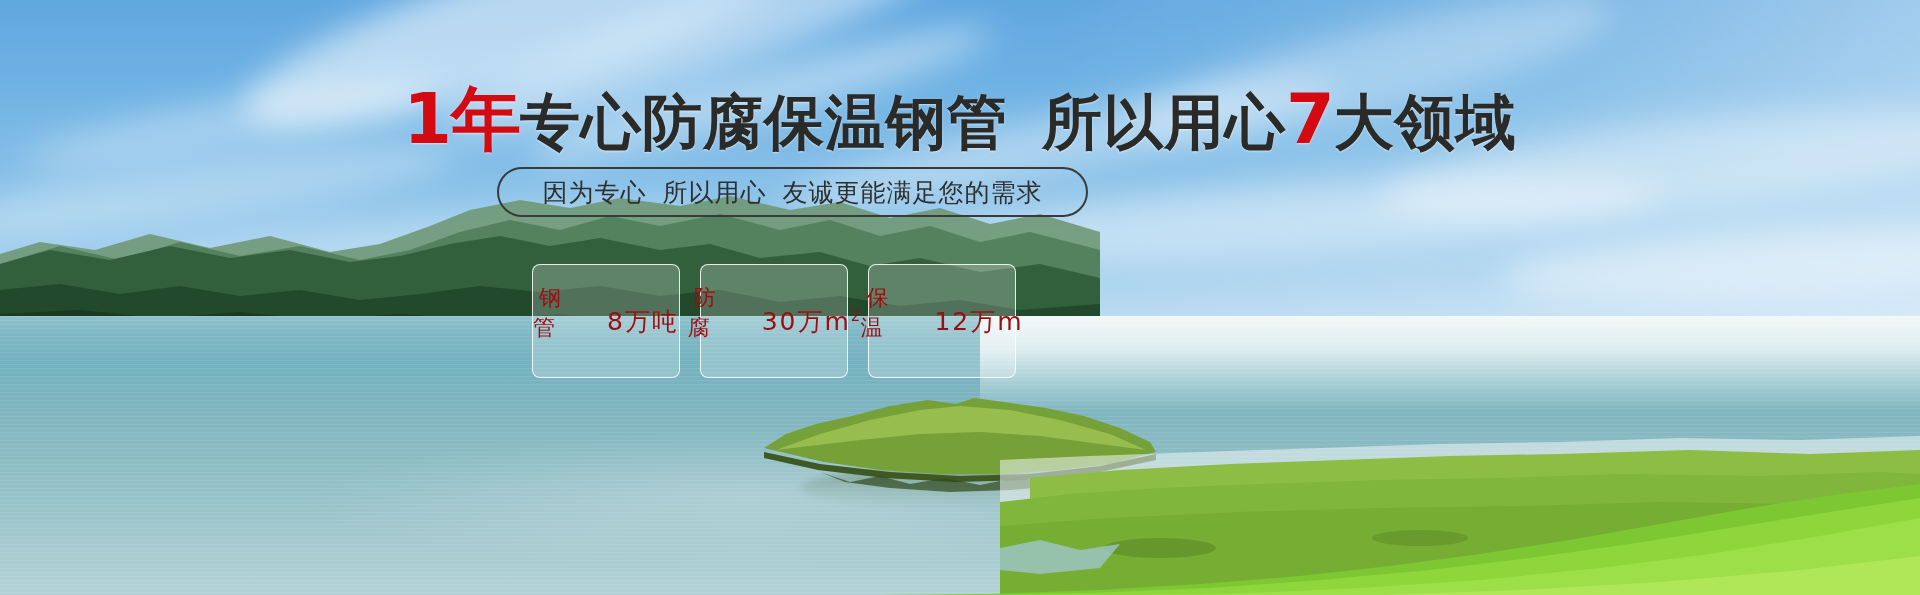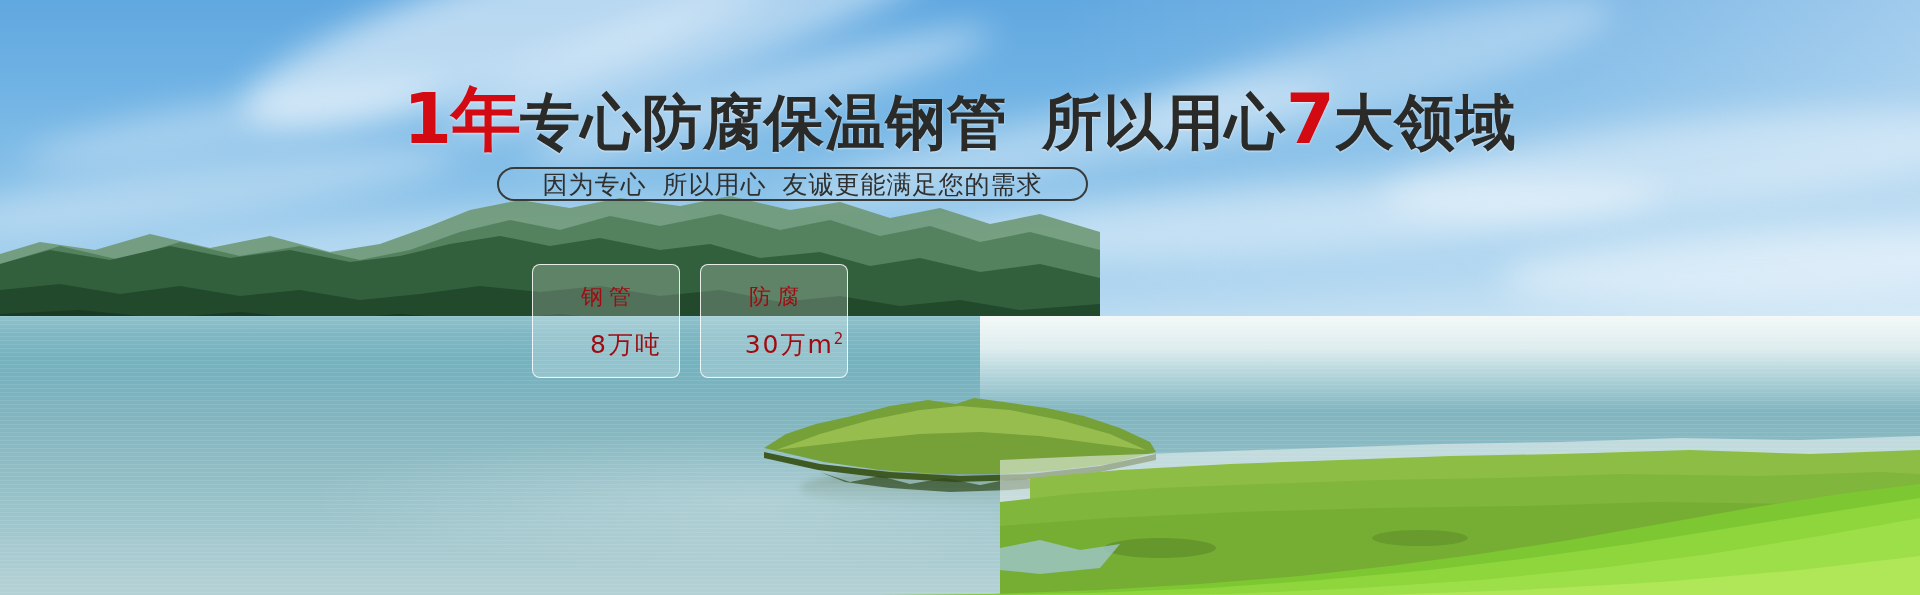--- a/index.html
+++ b/index.html
@@ -201,21 +201,21 @@
     letter-spacing: -1px;
   }
   .headline .gap { display: inline-block; width: 34px; }
 
   
   .subtitle-pill {
     position: absolute;
     left: 497px;
     top: 167px;
     width: 591px;
-    height: 34px;
+    height: 50px;
     border: 2px solid #3a3a38;
     border-radius: 26px;
     display: flex;
     align-items: center;
     justify-content: center;
     box-sizing: border-box;
   }
   .subtitle-text {
     font-size: 25px;
     color: #2f2f2e;
@@ -232,21 +232,21 @@
     display: flex;
     gap: 20px;
   }
   .card {
     width: 148px;
     height: 114px;
     border: 1px solid rgba(255,255,255,0.85);
     border-radius: 8px;
     background: rgba(255,255,255,0.22);
     display: flex;
-    flex-direction: column;
+    flex-direction: row;
     align-items: center;
     justify-content: center;
     box-sizing: border-box;
   }
   .card-label {
     font-size: 22px;
     color: #9e0b10;
     letter-spacing: 6px;
     text-indent: 6px;
     margin-bottom: 16px;
@@ -386,16 +386,20 @@
     <div class="card">
       <div class="card-label">钢管</div>
       <div class="card-value"><span>8万吨</span></div>
     </div>
 
     <div class="card">
       <div class="card-label">防腐</div>
       <div class="card-value"><span>30万m</span><sup>2</sup></div>
     </div>
 
+    <div class="card">
+      <div class="card-label">保温</div>
+      <div class="card-value"><span>12万m</span></div>
+    </div>
 
   </div>
 
 </div>
 
 </body></html>

